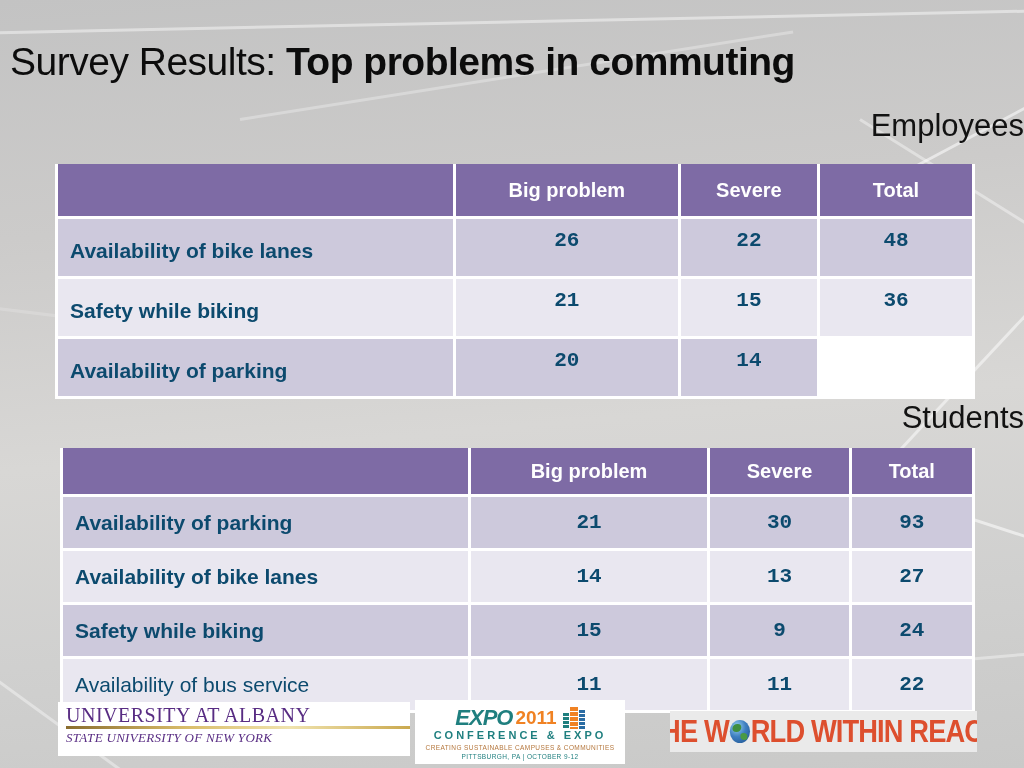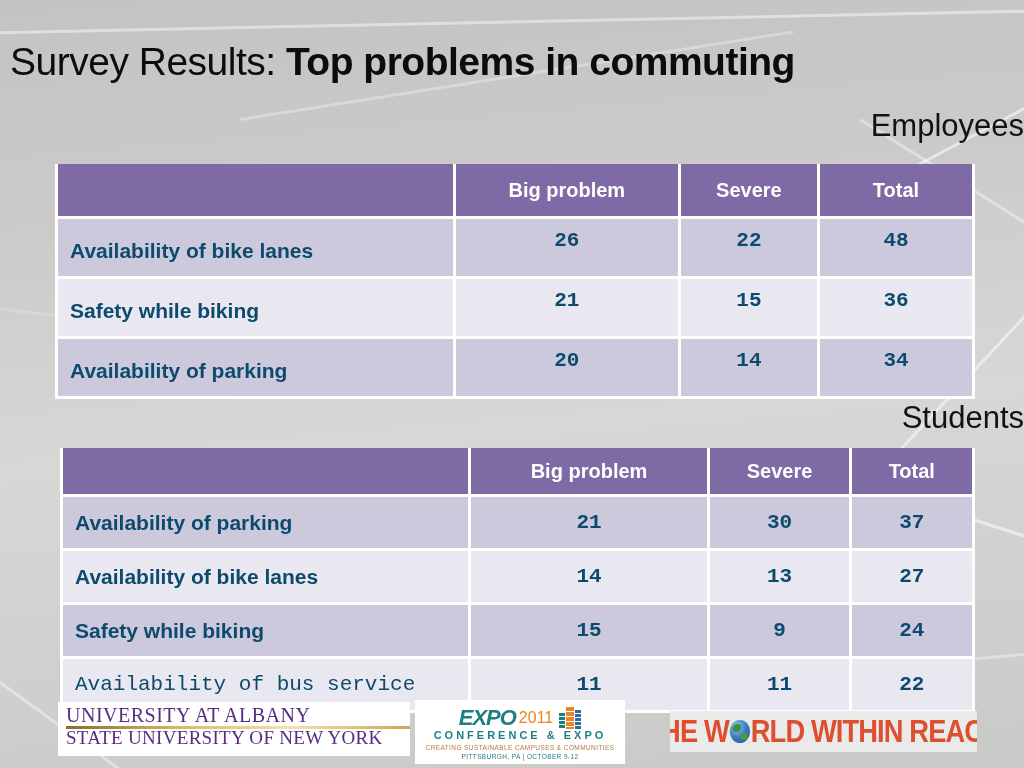--- a/index.html
+++ b/index.html
@@ -33,34 +33,34 @@
   .table-emp{left:55px;top:164px;width:920px;grid-template-columns:400fr 225fr 138fr 154fr;grid-template-rows:52px 57px 57px 57px;}
   .table-stu{left:60px;top:448px;width:915px;grid-template-columns:410fr 240fr 140fr 122fr;grid-template-rows:46px 51px 51px 51px 51px;}
   .cell{display:flex;align-items:center;font-size:21px;color:#0c4a6e;}
   .hcell{background:var(--header-bg,#7E6BA5);color:#fff;font-weight:700;justify-content:center;font-size:20px;}
   .lcell{justify-content:flex-start;padding-left:12px;font-weight:700;}
   .ncell{justify-content:center;font-weight:700;font-family:Liberation Mono, monospace;}
   .rowdark{background:var(--row-alt-dark,#CDC9DC);}
   .rowlight{background:var(--row-alt-light,#E9E7F0);}
   .table-emp .ncell{align-items:flex-start;padding-top:10px;}
   .table-emp .lcell{align-items:flex-end;padding-bottom:13px;}
-  .regular{font-weight:400;font-family:Liberation Mono, monospace;}
+  .regular{font-weight:400;}
 
   
   .ualbany{position:absolute;left:58px;top:702px;width:352px;height:54px;background:#fff;z-index:3;
     box-sizing:border-box;padding:3px 0 0 8px;font-family:"Liberation Serif", serif;color:var(--ualbany-purple,#582C83);}
   .ualbany .big{font-size:20px;letter-spacing:.5px;line-height:20px;white-space:nowrap;}
   .goldline{height:3px;margin:1px 0 2px 0;background:linear-gradient(90deg,#8a6d2f,#d9bd6a 35%,#f0e3ae 65%,#caa94f);}
-  .ualbany .small{font-size:19px;letter-spacing:.3px;line-height:13px;white-space:nowrap;}
+  .ualbany .small{font-size:13px;letter-spacing:.3px;line-height:13px;white-space:nowrap;font-style:italic;}
 
   .aashe{position:absolute;left:415px;top:700px;width:210px;height:64px;background:#fff;z-index:3;
     box-sizing:border-box;text-align:center;padding-top:5px;}
   .aashe-row1{display:flex;align-items:flex-end;justify-content:center;gap:3px;height:24px;}
   .aashe-brand{font-size:22px;font-weight:700;font-style:italic;color:var(--aashe-teal,#1F7F7F);letter-spacing:-1px;line-height:22px;}
-  .aashe-year{font-size:16px;font-weight:400;color:var(--aashe-orange,#F08223);line-height:22px;}
+  .aashe-year{font-size:19px;font-weight:700;color:var(--aashe-orange,#F08223);line-height:22px;}
   .aashe-buildings{display:inline-flex;align-items:flex-end;gap:1px;margin-left:3px;}
   .aashe-buildings i{display:inline-block;}
   .b1{width:6px;height:16px;background:repeating-linear-gradient(180deg,#1F7F7F 0 3px,rgba(255,255,255,.85) 3px 4px);}
   .b2{width:8px;height:22px;background:repeating-linear-gradient(180deg,#F08223 0 4px,rgba(255,255,255,.85) 4px 5px);}
   .b3{width:6px;height:19px;background:repeating-linear-gradient(180deg,#2B6CA3 0 3px,rgba(255,255,255,.85) 3px 4px);}
   .aashe-event{font-size:11px;font-weight:700;letter-spacing:3px;color:var(--aashe-teal,#1F7F7F);margin-top:0;}
   .aashe-tag{font-size:6.5px;letter-spacing:.4px;color:#b5773d;margin-top:3px;}
   .aashe-loc{font-size:6.5px;letter-spacing:.4px;color:var(--aashe-teal,#1F7F7F);margin-top:2px;}
 
   .world{position:absolute;left:670px;top:711px;width:307px;height:41px;background:#eaeaea;z-index:3;
@@ -107,34 +107,33 @@
     <div class="cell ncell rowdark">48</div>
 
     <div class="cell lcell rowlight">Safety while biking</div>
     <div class="cell ncell rowlight">21</div>
     <div class="cell ncell rowlight">15</div>
     <div class="cell ncell rowlight">36</div>
 
     <div class="cell lcell rowdark">Availability of parking</div>
     <div class="cell ncell rowdark">20</div>
     <div class="cell ncell rowdark">14</div>
-    <div class="cell ncell rowdark">34</div>
   </div>
 
   <div class="section-heading heading-stu">Students</div>
   <div class="datatable table-stu">
     <div class="cell hcell"></div>
     <div class="cell hcell">Big problem</div>
     <div class="cell hcell">Severe</div>
     <div class="cell hcell">Total</div>
 
     <div class="cell lcell rowdark">Availability of parking</div>
     <div class="cell ncell rowdark">21</div>
     <div class="cell ncell rowdark">30</div>
-    <div class="cell ncell rowdark">37</div>
+    <div class="cell ncell rowdark">93</div>
 
     <div class="cell lcell rowlight">Availability of bike lanes</div>
     <div class="cell ncell rowlight">14</div>
     <div class="cell ncell rowlight">13</div>
     <div class="cell ncell rowlight">27</div>
 
     <div class="cell lcell rowdark">Safety while biking</div>
     <div class="cell ncell rowdark">15</div>
     <div class="cell ncell rowdark">9</div>
     <div class="cell ncell rowdark">24</div>

